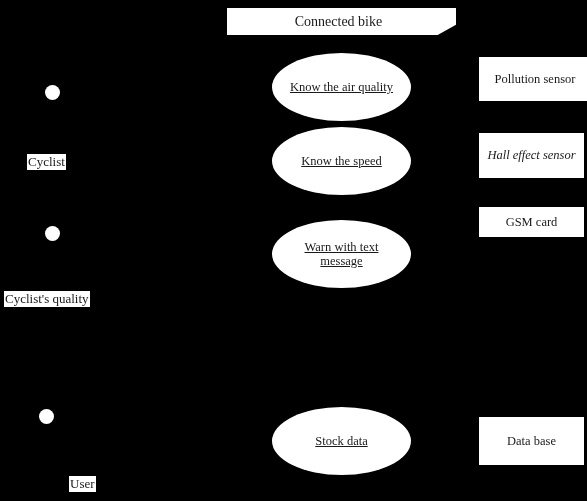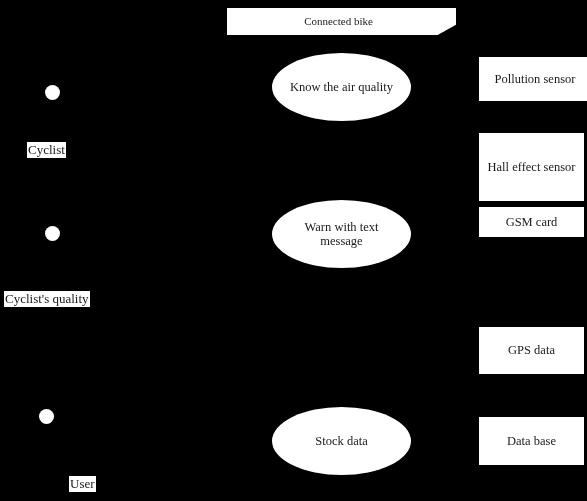--- a/index.html
+++ b/index.html
@@ -19,21 +19,21 @@
 
   
   .system-title {
     position: absolute;
     left: 227px;
     top: 8px;
     width: 229px;
     height: 27px;
     background: #ffffff;
     color: #1a1a1a;
-    font-size: 11px;
+    font-size: 14px;
     display: flex;
     align-items: center;
     justify-content: center;
     text-align: center;
     line-height: 1.1;
     
     -webkit-clip-path: polygon(0 0, 100% 0, 100% 62%, 92% 100%, 0 100%);
     clip-path: polygon(0 0, 100% 0, 100% 62%, 92% 100%, 0 100%);
     box-sizing: border-box;
     padding-right: 6px;
@@ -48,20 +48,21 @@
     border-radius: 50%;
     color: #1a1a1a;
     font-size: 12.5px;
     line-height: 1.15;
     display: flex;
     align-items: center;
     justify-content: center;
     text-align: center;
     box-sizing: border-box;
     padding: 0 12px;
+    text-decoration: underline;
   }
 
   
   .component {
     position: absolute;
     background: #ffffff;
     color: #1a1a1a;
     font-size: 12.5px;
     line-height: 1.15;
     display: flex;
@@ -93,39 +94,39 @@
 </style>
 </head>
 <body>
 
 <div id="canvas">
 
   <div class="system-title">Connected bike</div>
 
   <div class="usecase" style="left:272px; top:53px;">Know the air quality</div>
 
+  <div class="usecase" style="left:272px; top:127px;">Know the speed</div>
 
-  <div class="usecase" style="left:272px; top:200px;">Warn with text message</div>
+  <div class="usecase" style="left:272px; top:220px;">Warn with text message</div>
 
 
   <div class="usecase" style="left:272px; top:407px;text-align:center;">Stock data</div>
 
   <div class="component" style="left:479px; top:57px; width:112px; height:44px;text-align:right;">Pollution sensor</div>
 
-  <div class="component" style="left:479px; top:133px; width:105px; height:68px;">Hall effect sensor</div>
+  <div class="component" style="left:479px; top:133px; width:105px; height:45px;font-style:italic;">Hall effect sensor</div>
 
   <div class="component stacked-top" style="left:479px; top:207px; width:105px; height:31px;">GSM card</div>
 
 
-  <div class="component" style="left:479px; top:327px; width:105px; height:47px;">GPS data</div>
 
   <div class="component" style="left:479px; top:417px; width:105px; height:48px;">Data base</div>
 
   <div class="actor-head" style="left:45px; top:85px;"></div>
-  <div class="actor-label" style="left:27px; top:142px;">Cyclist</div>
+  <div class="actor-label" style="left:27px; top:154px;">Cyclist</div>
 
   <div class="actor-head" style="left:45px; top:226px;"></div>
   <div class="actor-label" style="left:4px; top:291px;">Cyclist's quality</div>
 
   <div class="actor-head" style="left:39px; top:409px;"></div>
   <div class="actor-label" style="left:31px; top:476px;margin-left:38px;">User</div>
 
 </div>
 
 </body></html>

